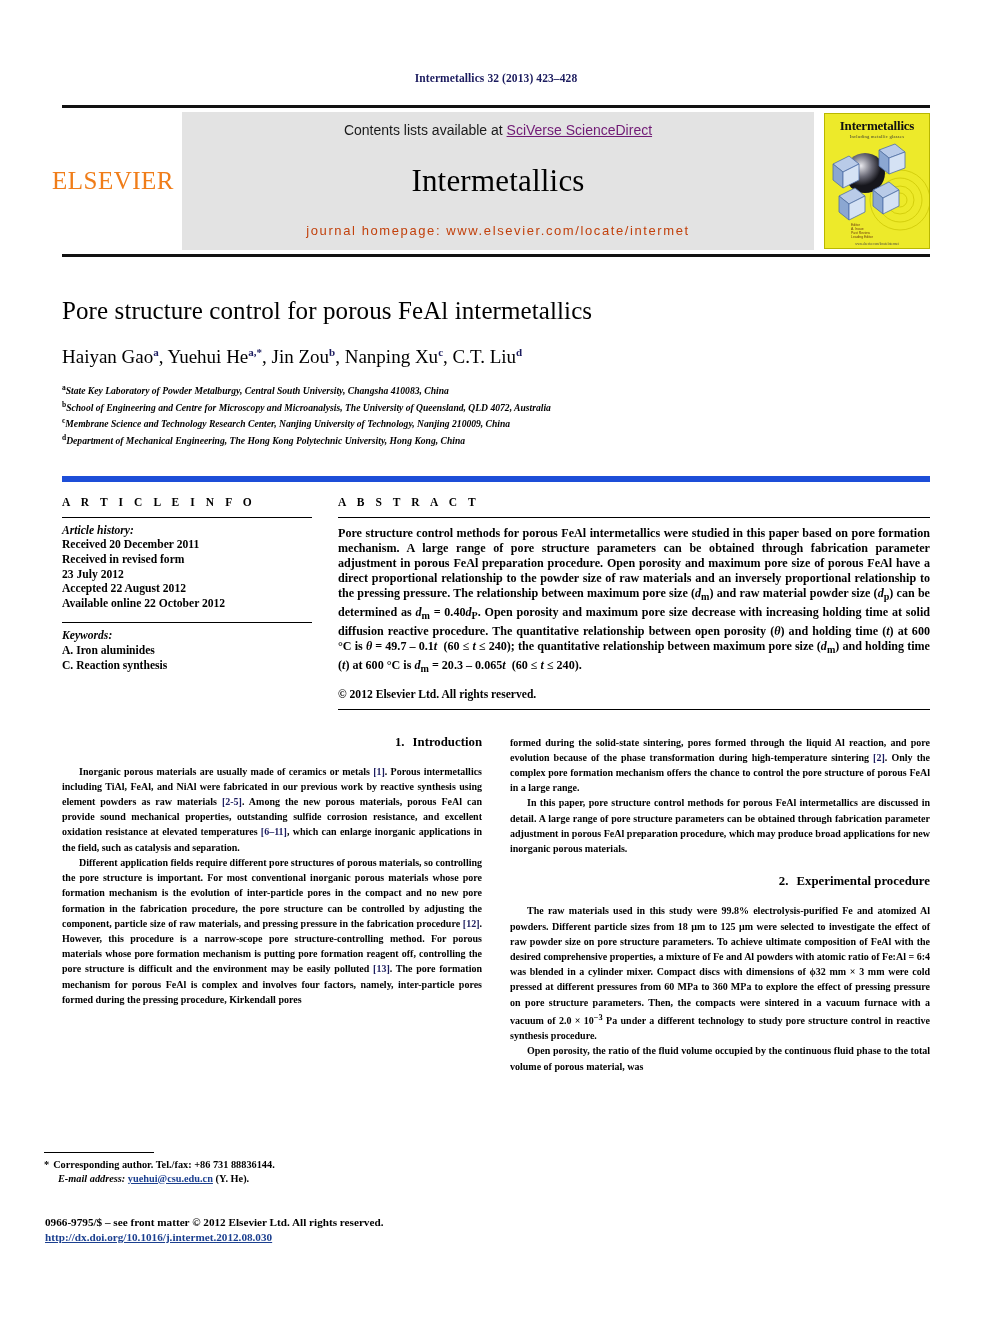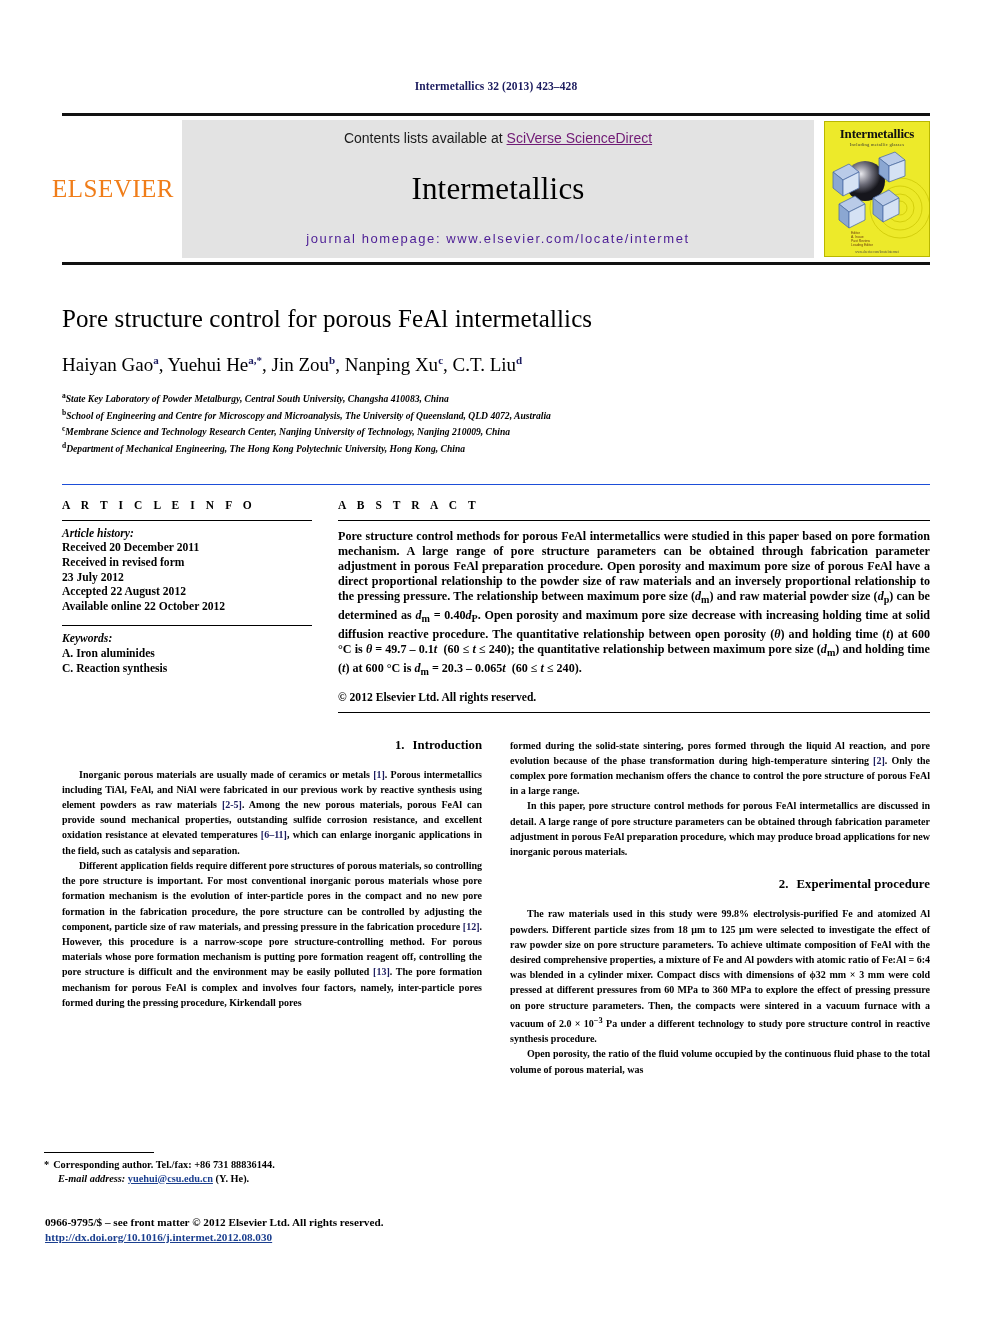--- a/index.html
+++ b/index.html
@@ -13,21 +13,21 @@
     font-family: "Liberation Serif", serif;
     color: #000000;
     position: relative;
     overflow: hidden;
   }
   .page {
     position: relative;
     width: 992px;
     height: 1163px;
     box-sizing: border-box;
-    padding: 8px 62px;
+    padding: 0 62px;
   }
 
   
   .running-head {
     text-align: center;
     color: #1b1b5e;
     font-weight: bold;
     font-size: 11.5px;
     letter-spacing: .1px;
     padding-top: 72px;
@@ -84,21 +84,21 @@
   }
   .journal-name {
     font-family: "Liberation Serif", serif;
     font-size: 31px;
     color: #000;
     letter-spacing: .2px;
   }
   .homepage-line {
     font-family: "Liberation Sans", sans-serif;
     font-size: 13px;
-    color: #4c1d95;
+    color: #c2410c;
     letter-spacing: 1.6px;
   }
 
   
   .cover-thumb {
     flex: 0 0 104px;
     width: 104px;
     height: 134px;
     background: #edea2a;
     border: 1px solid #b9b700;
@@ -156,21 +156,21 @@
     font-size: 9.6px;
     line-height: 13.2px;
     color: #000;
     font-weight: bold;
   }
   .affils div sup { font-style: normal; font-size: 7.5px; font-weight: bold; }
 
   
   .info-abstract {
     margin-top: 29px;
-    border-top: 1px solid #1d4ed8;
+    border-top: 6px solid #1d4ed8;
     padding-top: 14px;
     display: flex;
     gap: 26px;
   }
   .col-info { flex: 0 0 250px; }
   .col-abs  { flex: 1 1 auto; }
   .sec-head {
     font-family: "Liberation Serif", serif;
     font-weight: bold;
     font-size: 11.5px;

